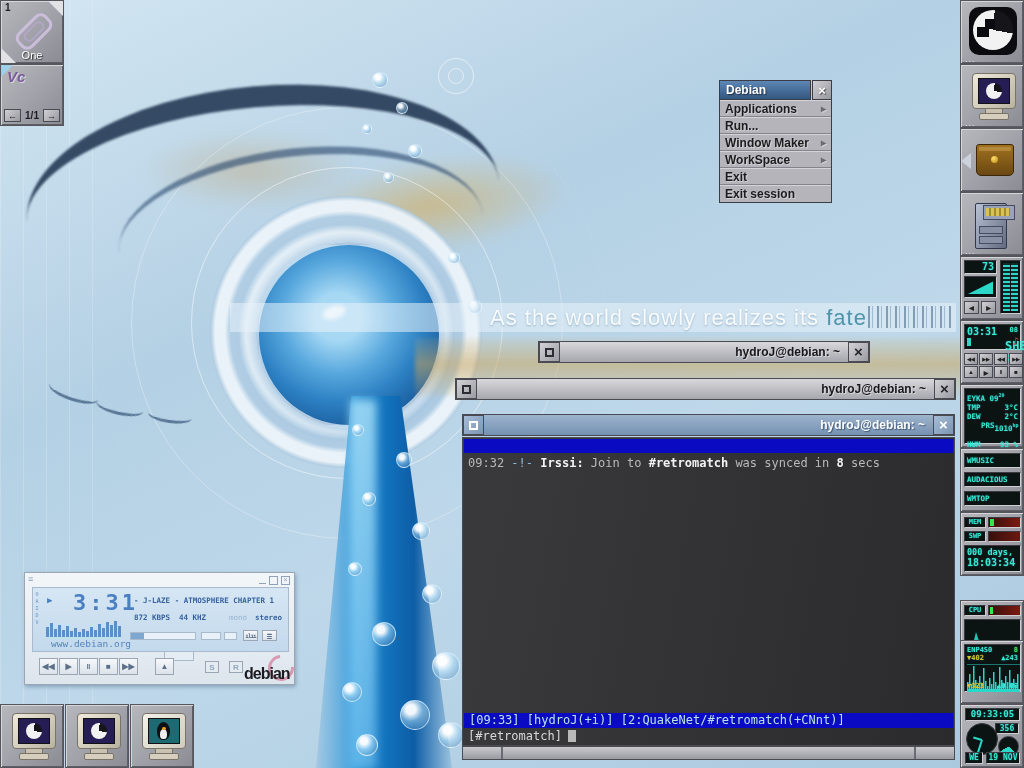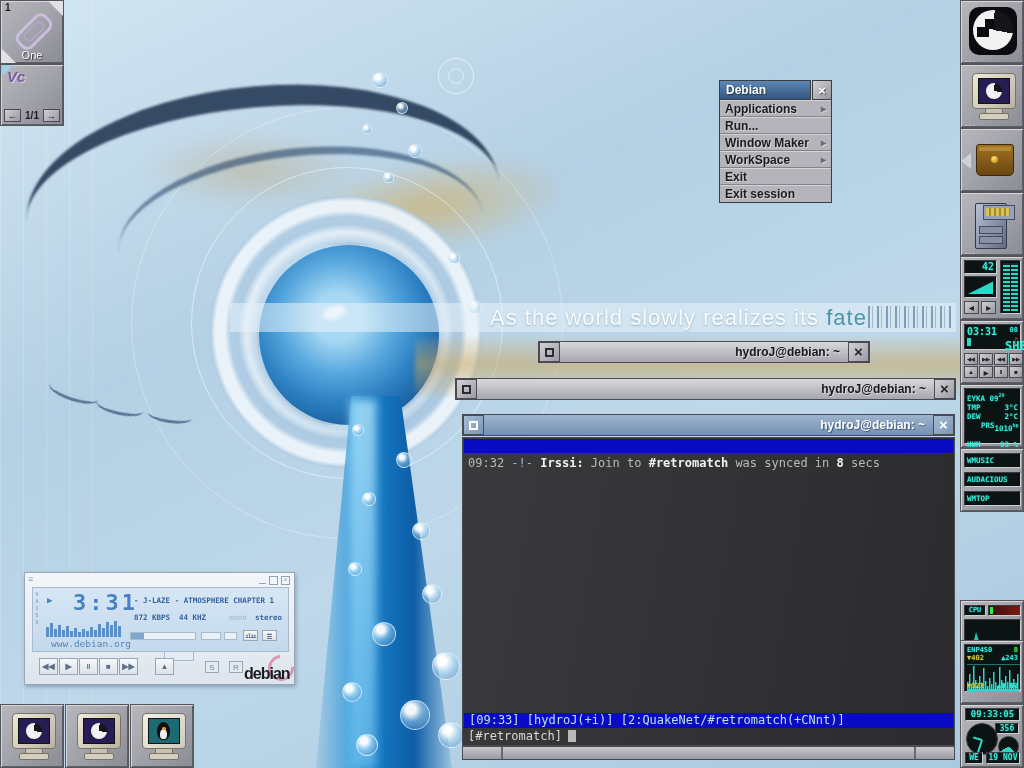--- a/index.html
+++ b/index.html
@@ -395,21 +395,21 @@
         <div style="position:absolute;left:3px;top:32px;width:22px;height:6px;background:#8890a6;border:1px solid #454c60;"></div>
       </div>
       <div style="position:absolute;left:22px;top:12px;width:30px;height:13px;background:#9aa2ba;border:1px solid #454c60;">
         <div style="position:absolute;left:2px;top:2px;width:24px;height:8px;background:repeating-linear-gradient(90deg,#d9c255 0 3px,#a38c2d 3px 5px);"></div>
       </div>
     </div>
     <span class="dots">...</span>
   </div>
 
   <div class="abs tile" style="left:960px;top:256px;">
-    <div class="lcd" style="position:absolute;left:3px;top:3px;width:33px;height:14px;font-size:10px;text-align:right;padding-right:2px;line-height:12px;">42</div>
+    <div class="lcd" style="position:absolute;left:3px;top:3px;width:33px;height:14px;font-size:10px;text-align:right;padding-right:2px;line-height:12px;">73</div>
     <div class="lcd" style="position:absolute;left:3px;top:19px;width:33px;height:22px;">
       <div style="position:absolute;left:3px;bottom:3px;width:25px;height:14px;background:#2bd8c8;clip-path:polygon(0 100%,100% 100%,100% 10%);"></div>
     </div>
     <div style="position:absolute;left:3px;top:44px;display:flex;gap:2px;">
       <div class="mini-btn" style="width:15px;height:13px;">
           <span>◀</span>
         </div>
       <div class="mini-btn" style="width:15px;height:13px;">
           <span>▶</span>
         </div>
@@ -481,20 +481,32 @@
         </div>
     </div>
   </div>
 
   <div class="abs tile" style="left:960px;top:448px;">
     <div class="lcd" style="position:absolute;left:3px;top:4px;width:57px;height:15px;font-size:7.5px;line-height:13px;padding-left:2px;">WMUSIC</div>
     <div class="lcd" style="position:absolute;left:3px;top:23px;width:57px;height:15px;font-size:7.5px;line-height:13px;padding-left:2px;">AUDACIOUS</div>
     <div class="lcd" style="position:absolute;left:3px;top:42px;width:57px;height:15px;font-size:7.5px;line-height:13px;padding-left:2px;">WMTOP</div>
   </div>
 
+  <div class="abs tile" style="left:960px;top:512px;">
+    <div class="lcd" style="position:absolute;left:3px;top:4px;width:22px;height:11px;font-size:7px;line-height:9px;text-align:center;">MEM</div>
+    <div class="lcd" style="position:absolute;left:27px;top:4px;width:33px;height:11px;background:linear-gradient(90deg,#38100c,#7c1a10);">
+      <div style="position:absolute;left:1px;top:1px;bottom:1px;width:4px;background:#35e84a;"></div>
+    </div>
+    <div class="lcd" style="position:absolute;left:3px;top:18px;width:22px;height:11px;font-size:7px;line-height:9px;text-align:center;">SWP</div>
+    <div class="lcd" style="position:absolute;left:27px;top:18px;width:33px;height:11px;background:linear-gradient(90deg,#38100c,#6a1810);"></div>
+    <div class="lcd" style="position:absolute;left:3px;top:32px;width:57px;height:27px;font-size:8.5px;padding:1px 2px;">
+      <div>000 days,</div>
+      <div style="font-size:10px;">18:03:34</div>
+    </div>
+  </div>
 
   <div class="abs tile" style="left:960px;top:600px;">
     <div class="lcd" style="position:absolute;left:3px;top:4px;width:22px;height:11px;font-size:7px;line-height:9px;text-align:center;">CPU</div>
     <div class="lcd" style="position:absolute;left:27px;top:4px;width:33px;height:11px;background:linear-gradient(90deg,#38100c,#7c1a10);">
       <div style="position:absolute;left:1px;top:1px;bottom:1px;width:3px;background:#35e84a;"></div>
     </div>
     <div class="lcd" style="position:absolute;left:3px;top:18px;width:57px;height:41px;">
       <svg width="55" height="39" style="position:absolute;left:0;bottom:0;">
         <polygon points="0,39 0,34 3,33 6,28 9,20 11,12 13,18 16,26 19,31 22,33 26,34 30,33 33,30 36,25 39,22 42,24 45,28 48,31 51,33 55,35 55,39" fill="#23c4b4"></polygon>
       </svg>

